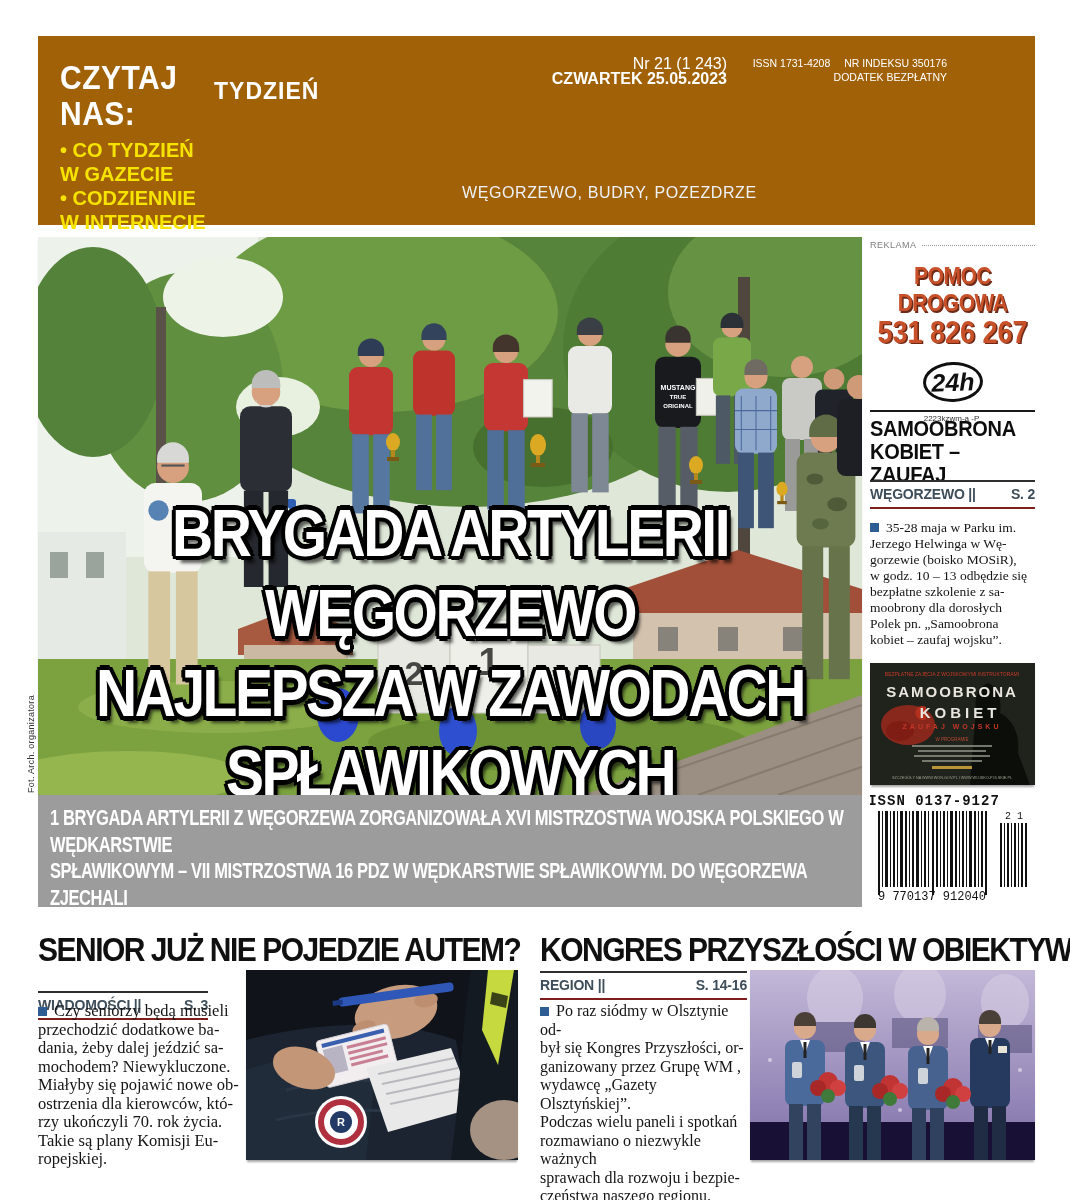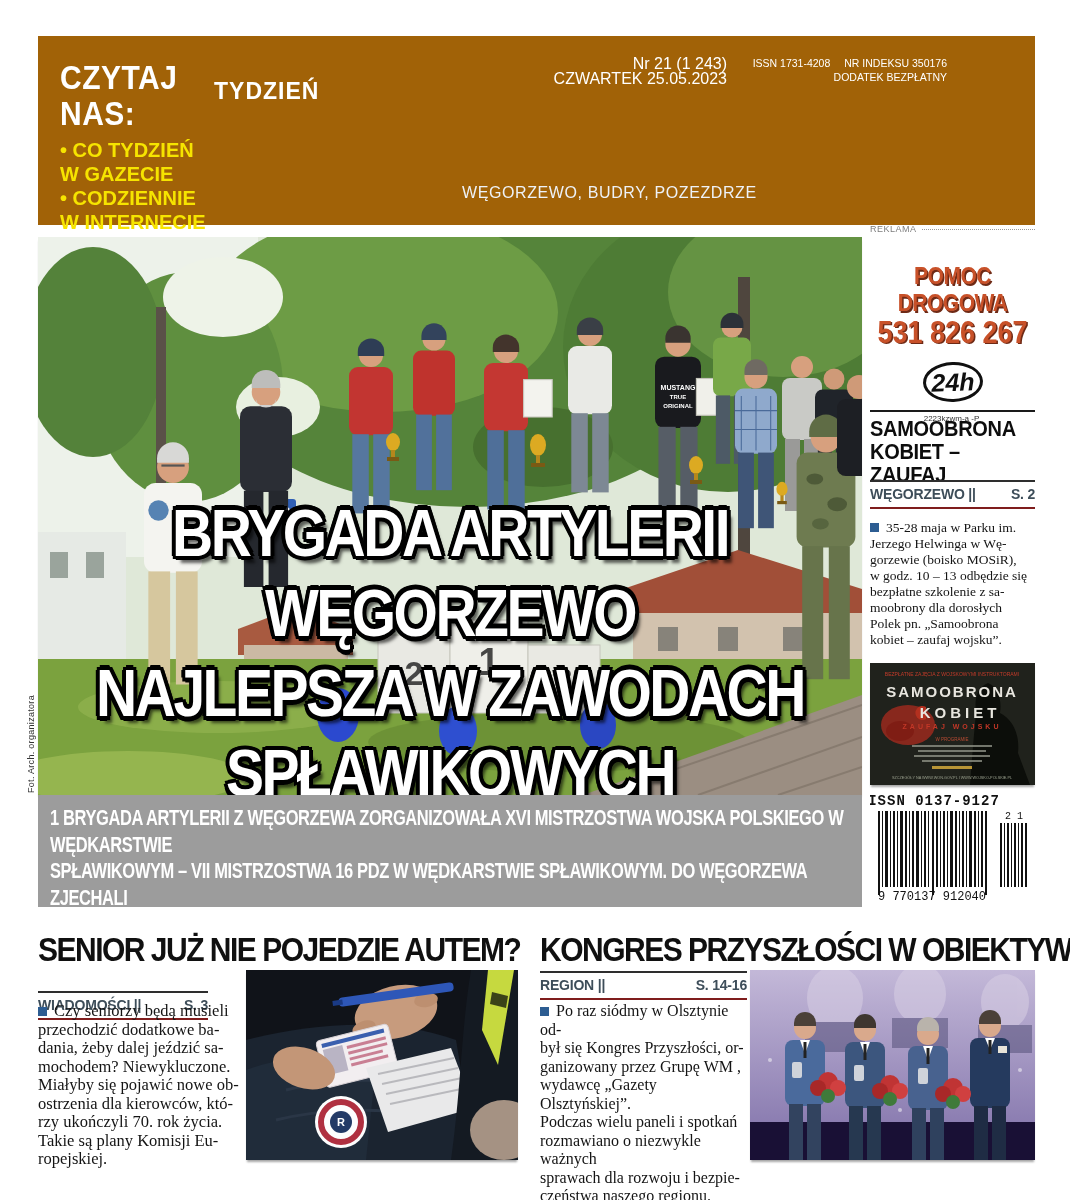--- a/index.html
+++ b/index.html
@@ -15,21 +15,21 @@
   .readus-title { left:22px; top:24px; color:#fff; font-weight:bold; font-size:30px;
     line-height:33px; white-space:pre-line; letter-spacing:.5px; transform:scaleY(1.08); transform-origin:top left;}
   .readus-bullets { left:22px; top:102px; width:150px; color:#f6e400; font-weight:bold;
     font-size:20px; line-height:23px; white-space:pre-line; transform:scaleY(1.05); transform-origin:top left;}
   .logo-top { left:176px; top:42px; color:#fff; font-weight:bold; font-size:23px; letter-spacing:1px; }
   .logo-main { left:170px; top:44px; color:#fff; font-weight:bold; font-size:98px;
     letter-spacing:-5px; font-family:"DejaVu Sans", sans-serif; line-height:1.1; white-space:nowrap;}
   .logo-main .pl { font-size:40px; letter-spacing:-1px; font-weight:bold; }
   .logo-sub { left:424px; top:148px; color:#eef2f7; font-size:16px; letter-spacing:.6px; }
   .issue-left { right:308px; top:20px; text-align:right; color:#fff; font-size:16px; line-height:15px;}
-  .issue-left .b { font-weight:normal;margin-left:12px; }
+  .issue-left .b { font-weight:bold;margin-left:12px; }
   .issue-right { right:88px; top:20px; color:#fff; font-size:10.5px; line-height:14px; text-align:right;}
   .issue-right .row { display:flex; gap:14px; justify-content:flex-end; }
 
   
   .mainphoto { left:38px; top:237px; width:824px; height:558px; overflow:hidden;
     box-shadow:0 2px 2px rgba(0,0,0,.25); }
   .headline { left:38px; top:492px; width:824px; text-align:center; color:#fff; font-weight:bold;
     font-size:57px; line-height:68px; letter-spacing:-2.5px;
     transform:scaleY(1.18); transform-origin:top center;
     text-shadow:-3px -3px 0 #000, 3px -3px 0 #000, -3px 3px 0 #000, 3px 3px 0 #000,
@@ -37,21 +37,21 @@
   .vcredit { left:26px; top:793px; transform:rotate(-90deg); transform-origin:left top;
     font-size:9px; color:#333; letter-spacing:.3px; white-space:nowrap; }
 
   
   .leadbox { left:38px; top:795px; width:824px; height:112px; background:#9c9c9c; padding:9px 12px; }
   .leadtext { color:#fff; font-weight:bold; font-size:16.5px; line-height:20.5px;
     letter-spacing:-0.4px; white-space:pre-line; transform:scaleY(1.3); transform-origin:top left; }
   .leadtext .ref { margin-left:16px; }
 
   
-  .reklama { left:870px; top:224px; width:165px; display:flex; align-items:center; gap:5px;
+  .reklama { left:870px; top:240px; width:165px; display:flex; align-items:center; gap:5px;
     font-size:9px; color:#7d7d7d; letter-spacing:.5px; }
   .reklama .leader { flex:1; border-top:1px dotted #9a9a9a; }
   .ad { left:870px; top:262px; width:165px; text-align:center; }
   .ad-line1 { color:#c85129; font-weight:bold; font-size:21px; letter-spacing:-0.5px;
     text-shadow:1.5px 1.5px 0 #6e2a16; transform:scaleY(1.15); transform-origin:top center; }
   .ad-phone { color:#c85129; font-weight:bold; font-size:27px; letter-spacing:0px; margin-top:5px;
     text-shadow:1.5px 1.5px 0 #6e2a16; transform:scaleY(1.15); transform-origin:top center; }
   .badge24 { margin:16px auto 0; width:60px; height:40px; border:3px solid #101010; border-radius:50%;
     display:flex; align-items:center; justify-content:center; font-style:italic; font-weight:bold;
     font-size:25px; color:#101010; transform:rotate(-2deg); background:#fff; }

